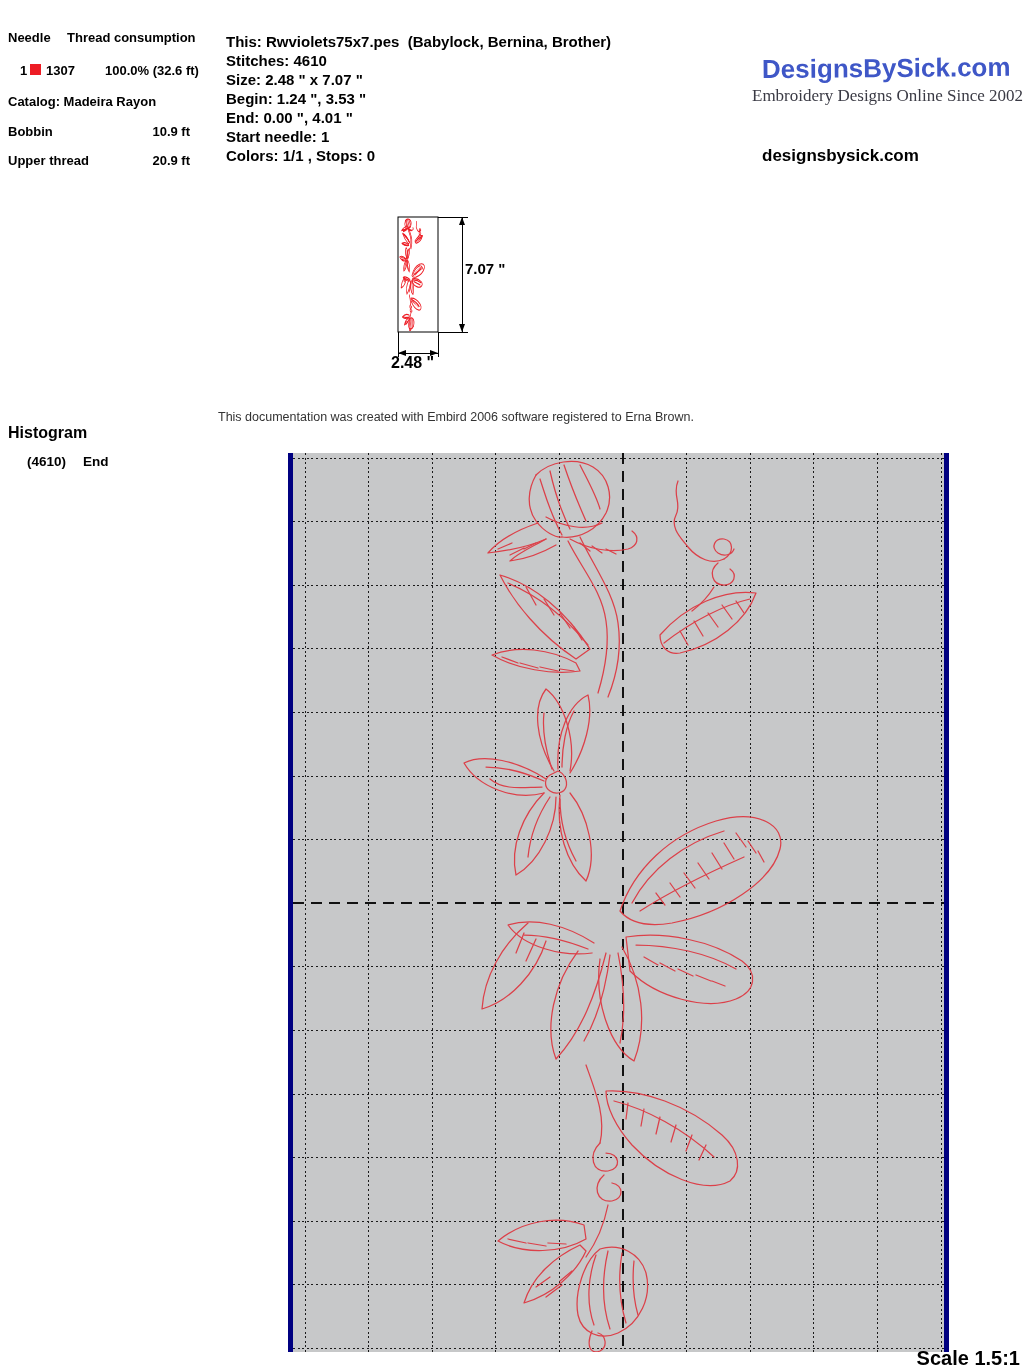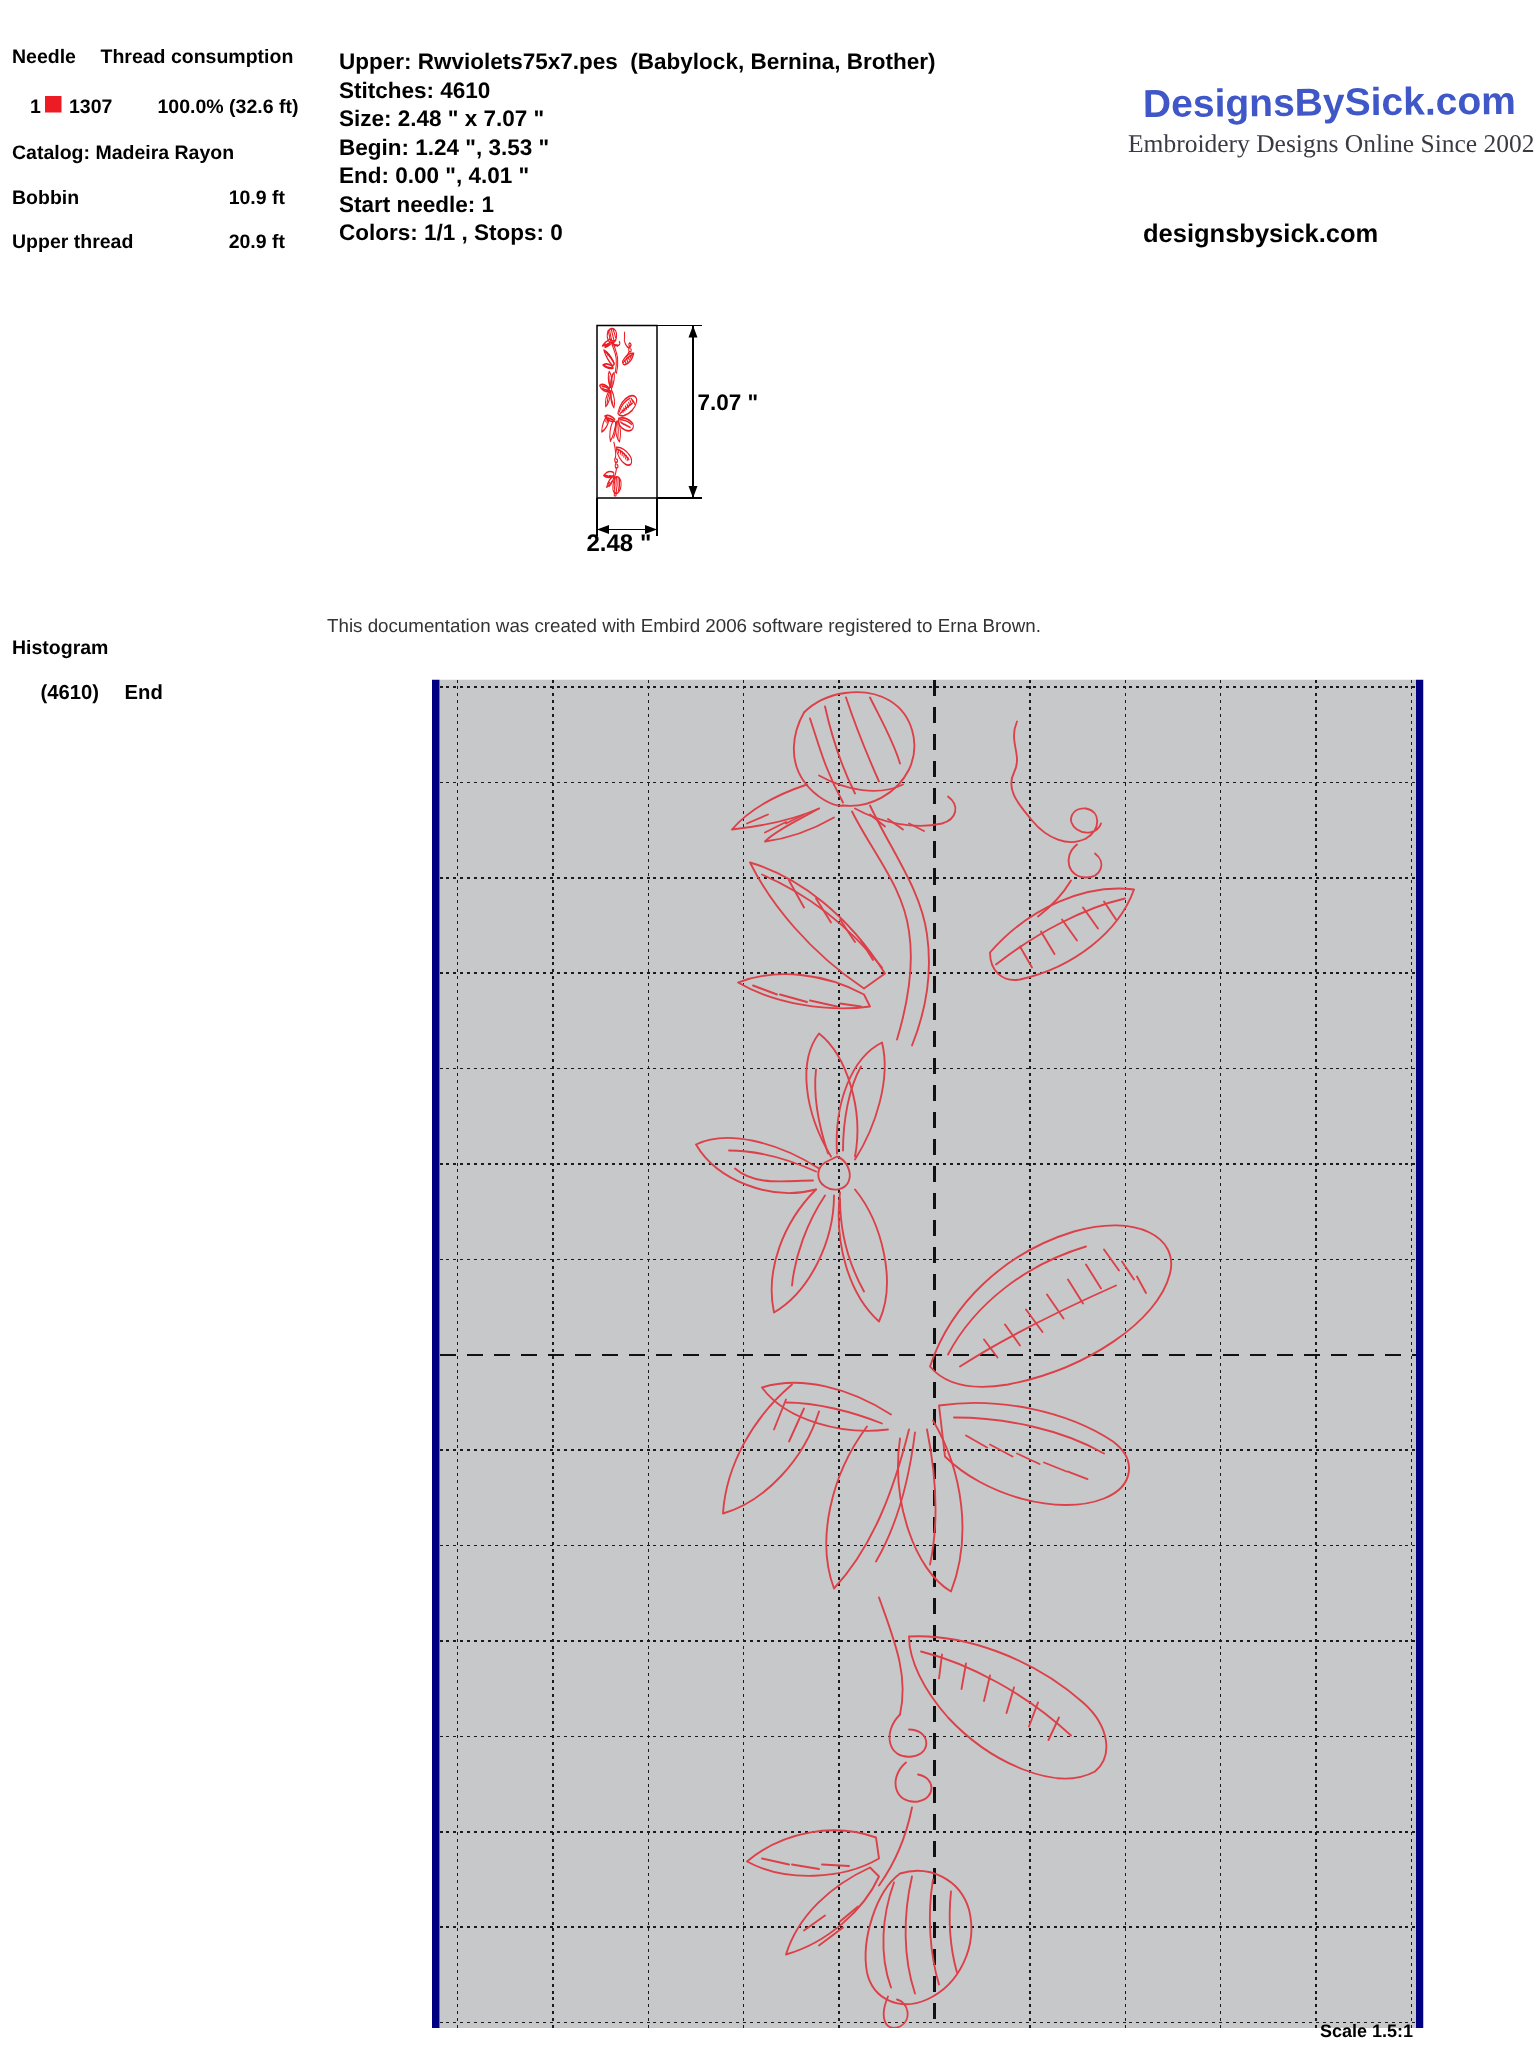--- a/index.html
+++ b/index.html
@@ -28,27 +28,27 @@
   
   .brand{left:762px;top:53px;width:246px;font-size:26px;font-weight:bold;
          color:var(--logo_blue,#3f57c7);letter-spacing:0px;transform:rotate(-0.5deg);white-space:nowrap;}
   .tagline{left:752px;top:86px;width:240px;text-align:center;font-family:"Liberation Serif", serif;
            font-size:17px;color:var(--tagline_gray,#3a3a44);white-space:nowrap;}
   .website{left:762px;top:146px;font-size:17px;font-weight:bold;}
   
   .dim-label-h{left:465px;top:260px;font-size:15px;font-weight:bold;white-space:pre;}
   .dim-label-w{left:391px;top:354px;font-size:16px;font-weight:bold;white-space:pre;}
   
-  .hist-title{left:8px;top:424px;font-size:13px;font-weight:bold;}
+  .hist-title{left:8px;top:424px;font-size:16px;font-weight:bold;}
   .hist-count{left:27px;top:454px;font-size:13.5px;font-weight:bold;}
   .hist-end{left:83px;top:454px;font-size:13.5px;font-weight:bold;}
   
   .note{left:218px;top:410px;font-size:12.5px;line-height:14px;color:var(--note_gray,#333);}
   
-  .scale-label{left:880px;top:1347px;width:140px;font-size:12px;font-weight:bold;}
+  .scale-label{left:880px;top:1347px;width:140px;text-align:right;font-size:20px;font-weight:bold;}
   
   .design-use{stroke:var(--stitch_red,#dc4049);}
   .thumb-use{stroke:var(--swatch_red,#ed1c24);}
 </style>
 </head>
 <body>
 
 <svg width="0" height="0" style="position:absolute" aria-hidden="true">
   <defs>
     <g id="violets-art" fill="none" stroke-linecap="round" stroke-linejoin="round">
@@ -153,21 +153,21 @@
     <span>Upper thread</span>
     <span class="v">20.9 ft</span>
   </div>
   <div class="kv bobbin">
     <span>Bobbin</span>
     <span class="v">10.9 ft</span>
   </div>
 </div>
 
 <div class="abs file-info">
-  <div>Upper: Rwviolets75x7.pes  (Babylock, Bernina, Brother)</div>
+  <div>This: Rwviolets75x7.pes  (Babylock, Bernina, Brother)</div>
   <div>Stitches: 4610</div>
   <div>Size: 2.48 " x 7.07 "</div>
   <div>Begin: 1.24 ", 3.53 "</div>
   <div>End: 0.00 ", 4.01 "</div>
   <div>Start needle: 1</div>
   <div>Colors: 1/1 , Stops: 0</div>
 </div>
 
 <div class="abs brand">DesignsBySick.com</div>
 <div class="abs tagline">Embroidery Designs Online Since 2002</div>

